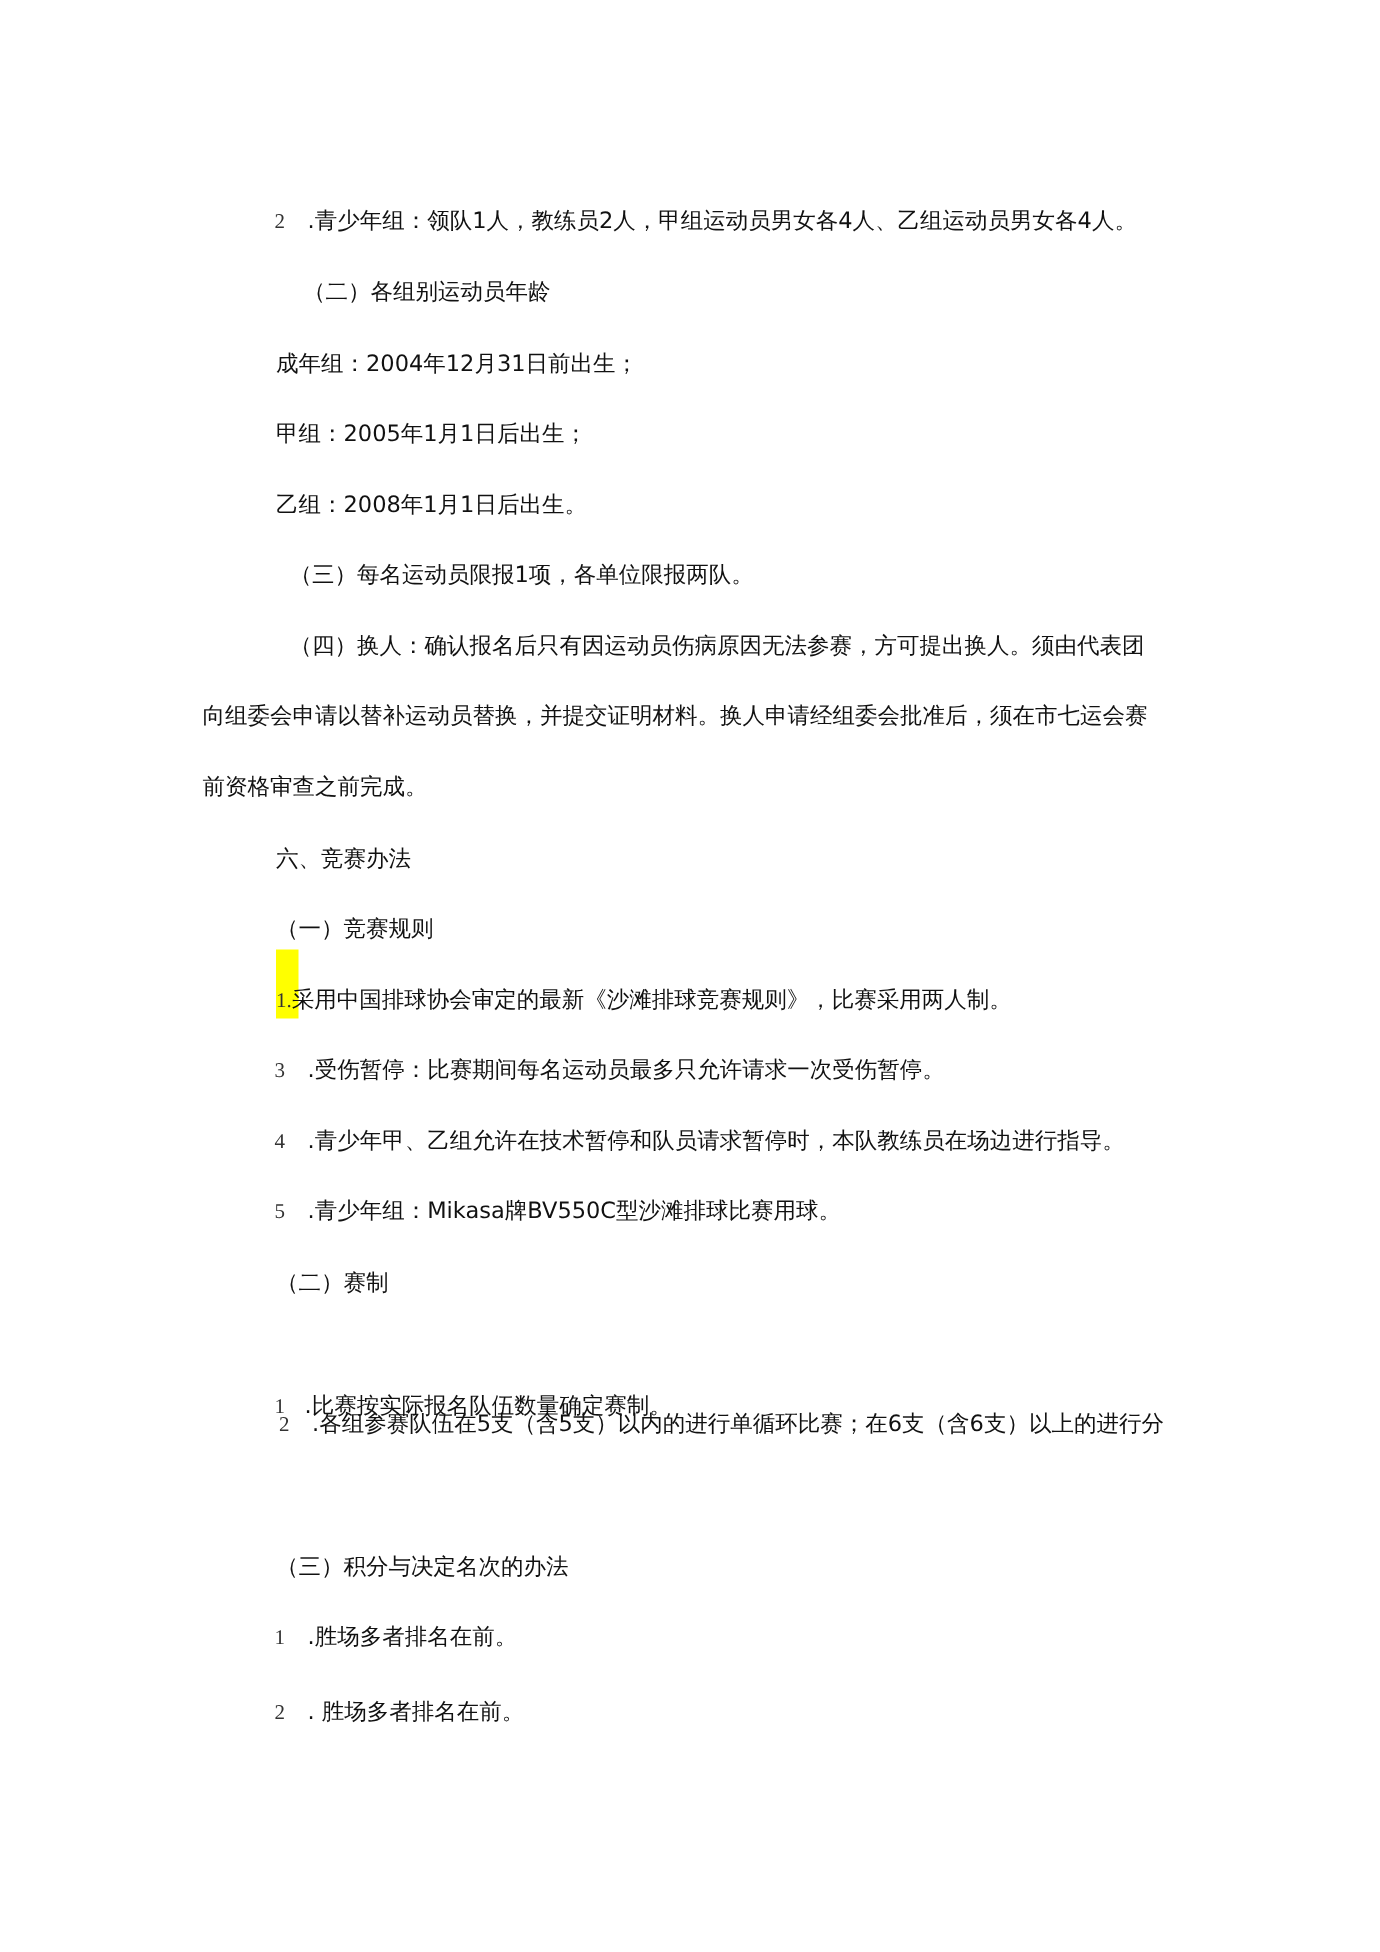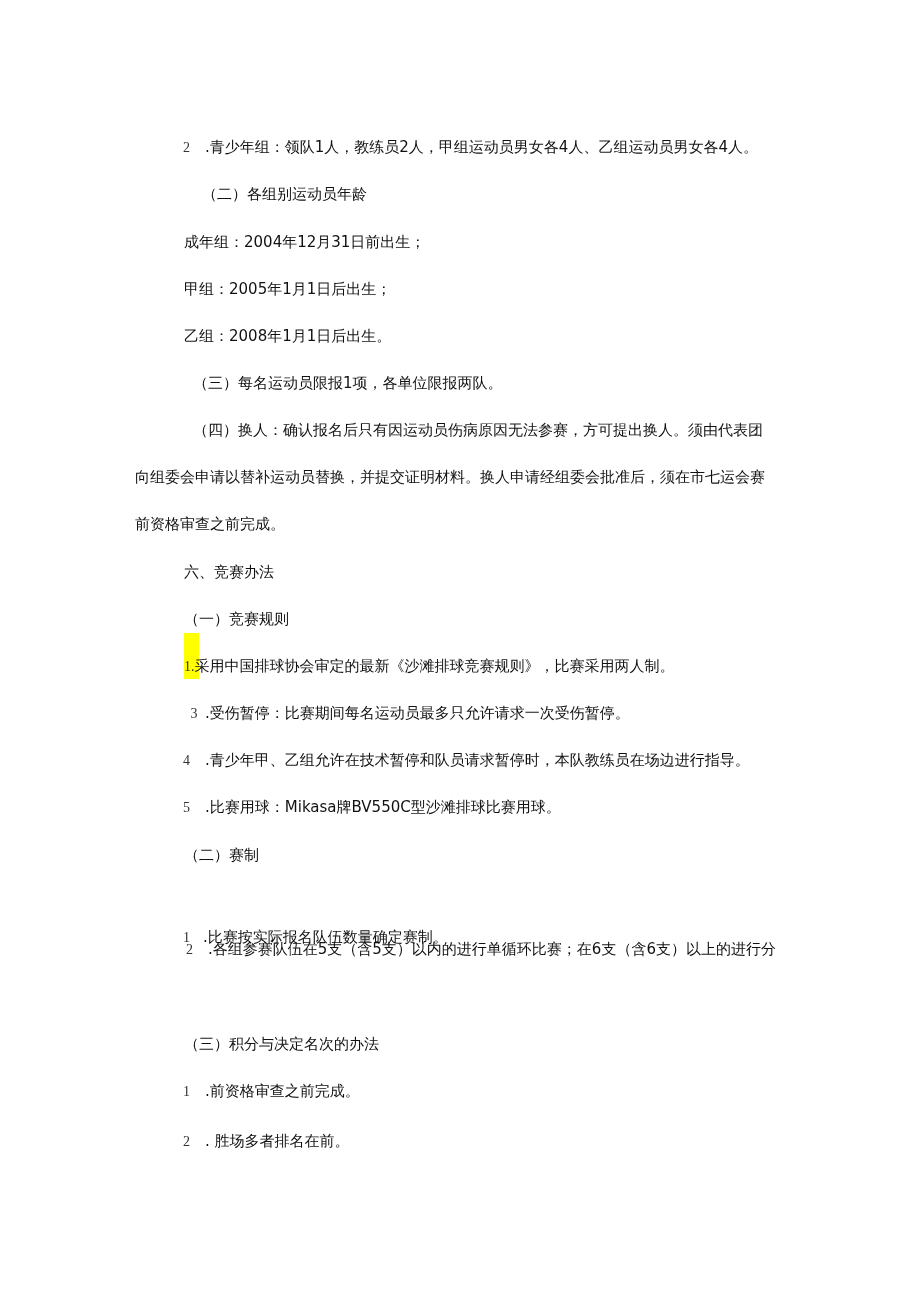--- a/index.html
+++ b/index.html
@@ -70,46 +70,46 @@
 
   <div class="line" style="left:184px; top:562px;text-align:right;">六、竞赛办法</div>
 
   <div class="line" style="left:184px; top:609px;">（一）竞赛规则</div>
 
   <div class="hl" style="left: 184px; top: 633px; width: 15px; height: 46px; background: rgb(255, 255, 0);"></div>
   <div class="line" style="left:184px; top:656px;">
     <span class="num" style="position:relative;">1.</span><span>采用中国排球协会审定的最新《沙滩排球竞赛规则》，比赛采用两人制。</span>
   </div>
 
-  <div class="line" style="left:183px; top:703px;text-align:center;">
+  <div class="line" style="left:183px; top:703px;">
     <span class="num num-wide">3</span><span>.受伤暂停：比赛期间每名运动员最多只允许请求一次受伤暂停。</span>
   </div>
 
   <div class="line" style="left:183px; top:750px;">
     <span class="num num-wide">4</span><span>.青少年甲、乙组允许在技术暂停和队员请求暂停时，本队教练员在场边进行指导。</span>
   </div>
 
   <div class="line" style="left:183px; top:797px;">
-    <span class="num num-wide">5</span><span>.比赛用球：Mikasa牌BV550C型沙滩排球比赛用球。</span>
+    <span class="num num-wide">5</span><span>.青少年组：Mikasa牌BV550C型沙滩排球比赛用球。</span>
   </div>
 
   <div class="line" style="left:184px; top:845px;">（二）赛制</div>
 
   <div class="line" style="left:183px; top:892px;margin-top:35px;">
     <span class="num num-wide" style="width:20px;">1</span><span>.比赛按实际报名队伍数量确定赛制。</span>
   </div>
 
   <div class="line" style="left:186px; top:939px;">
     <span class="num num-wide">2</span><span>.各组参赛队伍在5支（含5支）以内的进行单循环比赛；在6支（含6支）以上的进行分</span>
   </div>
 
 
   <div class="line" style="left:184px; top:1034px;">（三）积分与决定名次的办法</div>
 
   <div class="line" style="left:183px; top:1081px;">
-    <span class="num num-wide">1</span><span>.前资格审查之前完成。</span>
+    <span class="num num-wide">1</span><span>.胜场多者排名在前。</span>
   </div>
 
   <div class="line" style="left:183px; top:1131px;">
     <span class="num num-wide">2</span><span>. 胜场多者排名在前。</span>
   </div>
 
 </div>
 
 </body></html>

